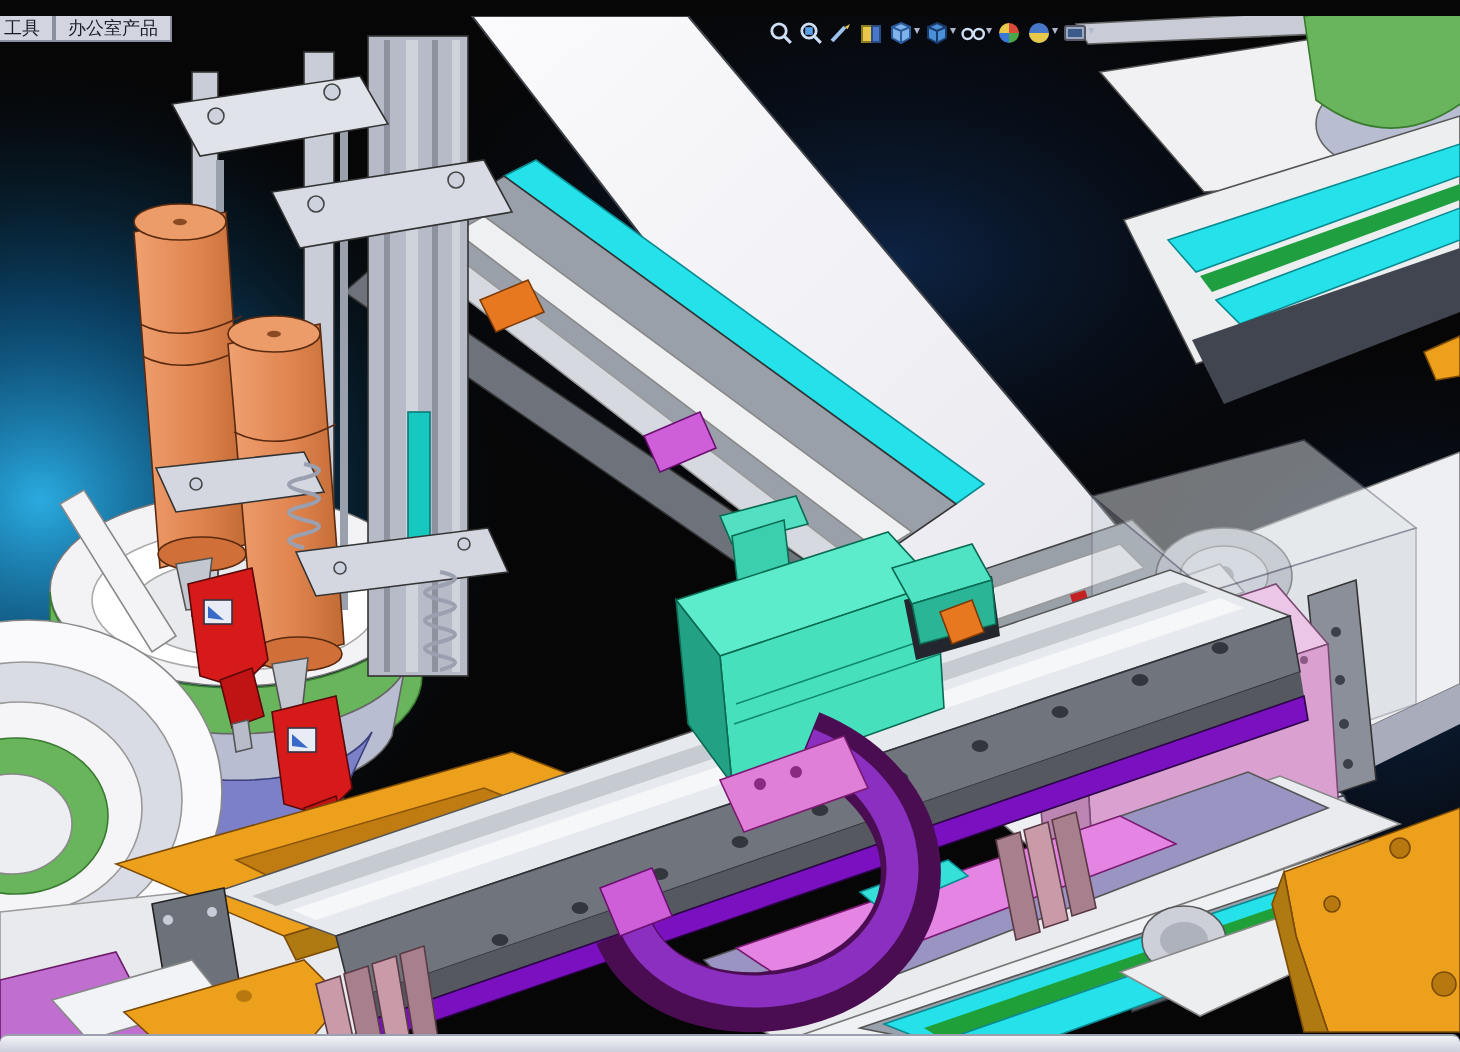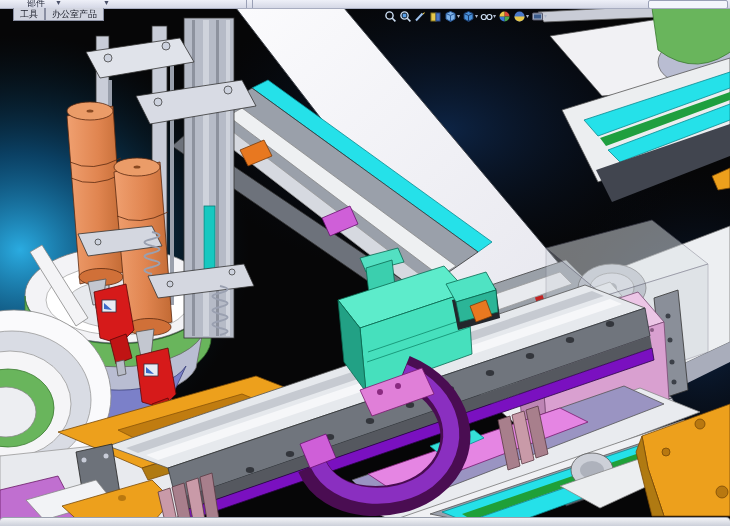--- a/index.html
+++ b/index.html
@@ -10,49 +10,41 @@
              background:linear-gradient(#eef0f8,#d5d8e6);border-bottom:1px solid #a8adc0;
              overflow:hidden;z-index:5;}
   .cmd-label{position:absolute;left:27px;top:-3px;font-size:9px;color:#222738;}
   .cmd-caret{position:absolute;top:-1px;font-size:7px;color:#4a5068;line-height:8px;}
   .caret-1{left:55px;} .caret-2{left:103px;}
   .strip-sep{position:absolute;top:0;width:1px;height:8px;background:#9aa0b6;}
   .sep-a{left:246px;} .sep-b{left:252px;}
   .strip-btn{position:absolute;left:648px;top:0;width:78px;height:7px;background:#f4f6fc;
              border:1px solid #9aa0b6;border-radius:2px;}
   
-  .tab-row{position:absolute;top:8px;left:0;height:13px;z-index:5;display:flex;padding-left:18px;}
+  .tab-row{position:absolute;top:8px;left:0;height:13px;z-index:5;display:flex;}
   .tab{height:12px;line-height:12px;font-size:9px;color:#1a1d28;background:#d2d5e0;
        border:1px solid #8a8fa2;border-top:none;padding:0 6px;white-space:nowrap;}
   .tab-tools{margin-left:-5px;}
   
   .hud{position:absolute;left:383px;top:9px;display:flex;align-items:center;gap:1px;z-index:6;}
   .hud-btn{width:14px;height:14px;display:flex;align-items:center;justify-content:center;border-radius:2px;}
   .hud-caret{font-size:6px;color:#aeb8cc;line-height:14px;margin:0 0 0 -1px;}
   .hud svg{display:block;}
   
   .viewport-svg{position:absolute;top:8px;left:0;z-index:1;}
   
   .bottom-strip{position:absolute;left:0;bottom:0;width:730px;height:8px;z-index:5;
                 background:linear-gradient(#f2f3f7,#ccd0da);border-top:1px solid #9aa0ae;
                 border-radius:4px 4px 0 0;}
 </style>
 </head>
 <body>
 
 <div class="screen">
 
-  <div class="top-strip">
-    <span class="cmd-label">部件</span>
-    <span class="cmd-caret caret-1">▼</span>
-    <span class="cmd-caret caret-2">▼</span>
-    <span class="strip-sep sep-a"></span>
-    <span class="strip-sep sep-b"></span>
-    <span class="strip-btn"></span>
-  </div>
 
   <div class="tab-row">
     <span class="tab tab-tools">工具</span>
     <span class="tab">办公室产品</span>
   </div>
 
   <div class="hud">
     <span class="hud-btn">
       <svg width="13" height="13">
           <circle cx="5.5" cy="5.5" r="3.6" fill="none" stroke="#cfe0f5" stroke-width="1.4"></circle>

